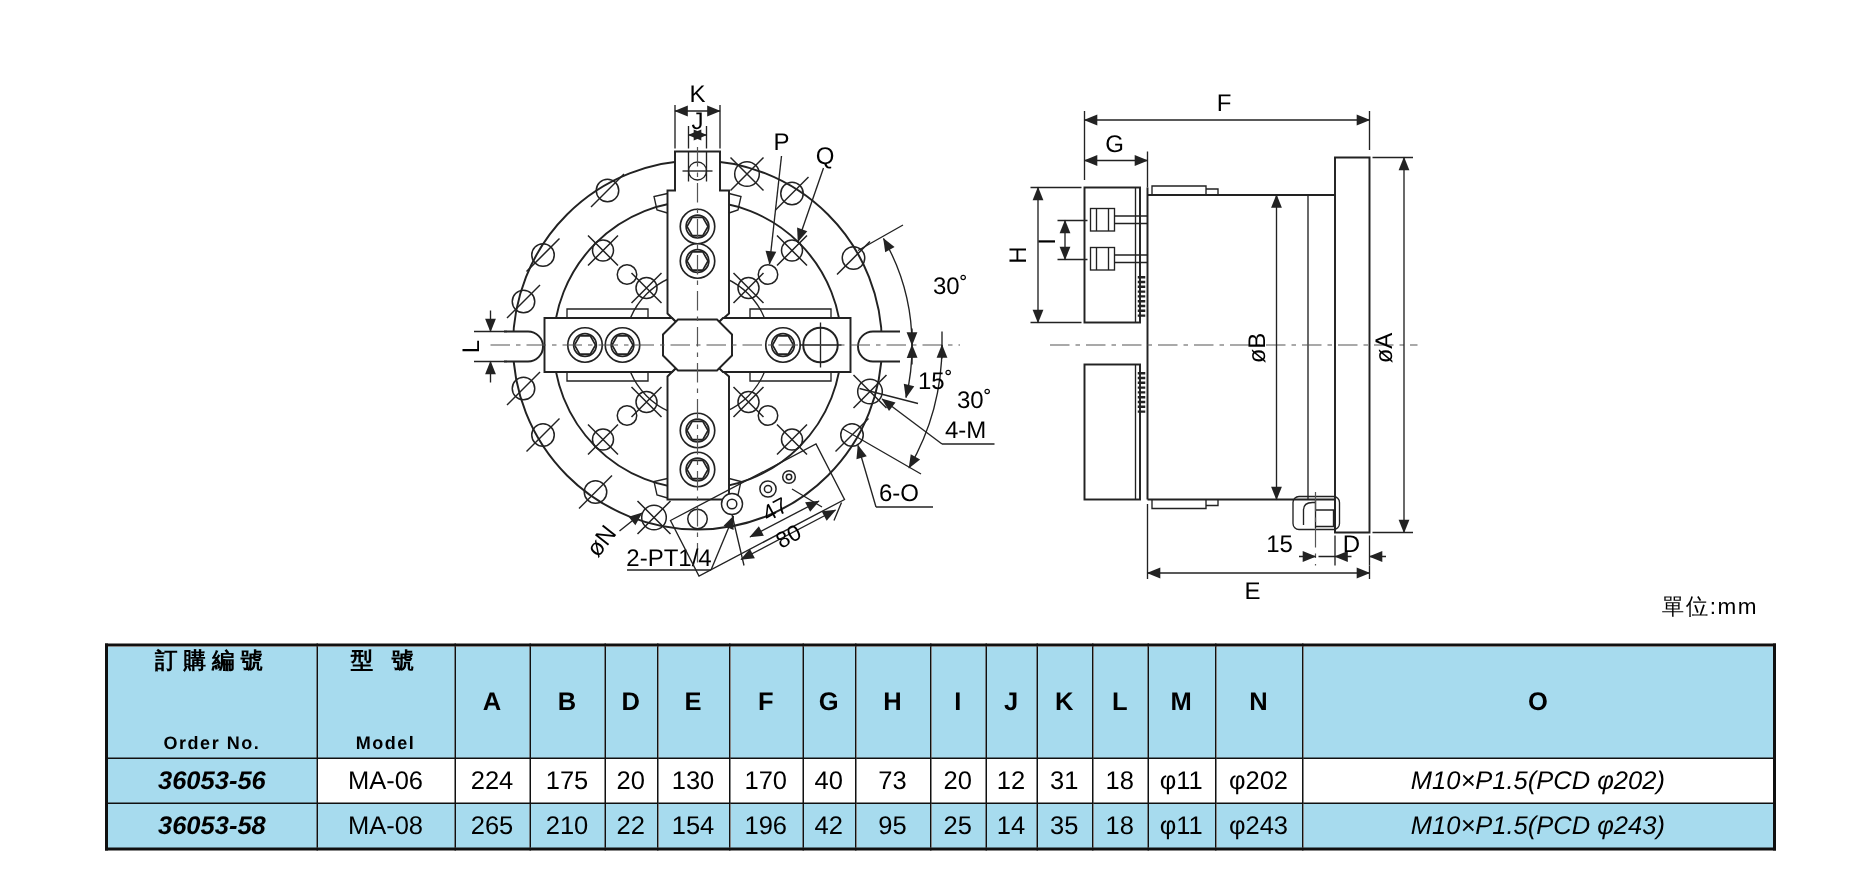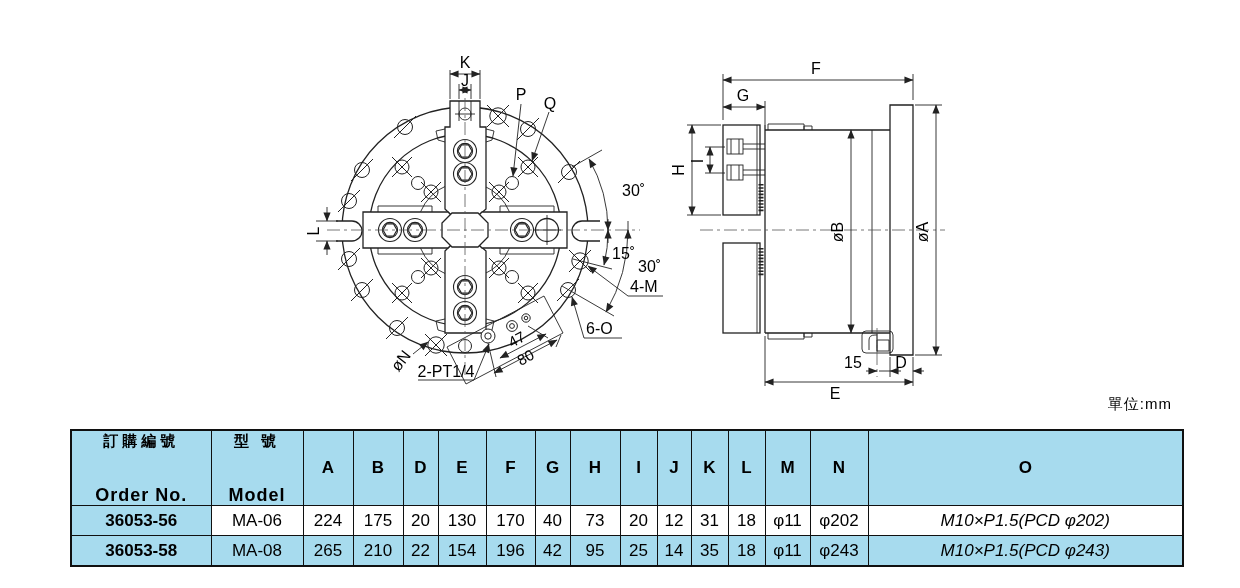--- a/index.html
+++ b/index.html
@@ -26,22 +26,22 @@
     position:absolute;left:70px;top:429px;width:1112px;
     border-collapse:collapse;table-layout:fixed;
     border:2.5px solid #101010;
   }
   table.spec th,table.spec td{
     border:1.6px solid #101010;text-align:center;padding:0;
     white-space:nowrap;overflow:hidden;font-size:17px;height:29px;
   }
   table.spec thead th{background:var(--accent-blue);font-weight:bold;height:52px;}
   table.spec thead th .zh{font-size:15px;letter-spacing:4px;line-height:20px;}
-  table.spec thead th .en{font-size:18px;letter-spacing:1px;line-height:20px;margin-top:34px;}
-  td.order{background:var(--accent-blue);font-weight:bold;}
+  table.spec thead th .en{font-size:12px;letter-spacing:1px;line-height:20px;margin-top:34px;}
+  td.order{background:var(--accent-blue);font-weight:bold;font-style:italic;}
   tr.rowblue td{background:var(--accent-blue);}
   td.ocol{text-align:left;padding-left:8px;font-style:italic;}
 </style>
 </head>
 <body>
 
 <svg class="drawing-layer" width="1240" height="425" viewBox="0 0 1240 425">
   <defs>
     <marker id="ar" viewBox="0 0 10 10" refX="9.5" refY="5" markerWidth="11" markerHeight="9" markerUnits="userSpaceOnUse" orient="auto-start-reverse">
       <path d="M0,1 L10,5 L0,9 Z" fill="#222"></path>

